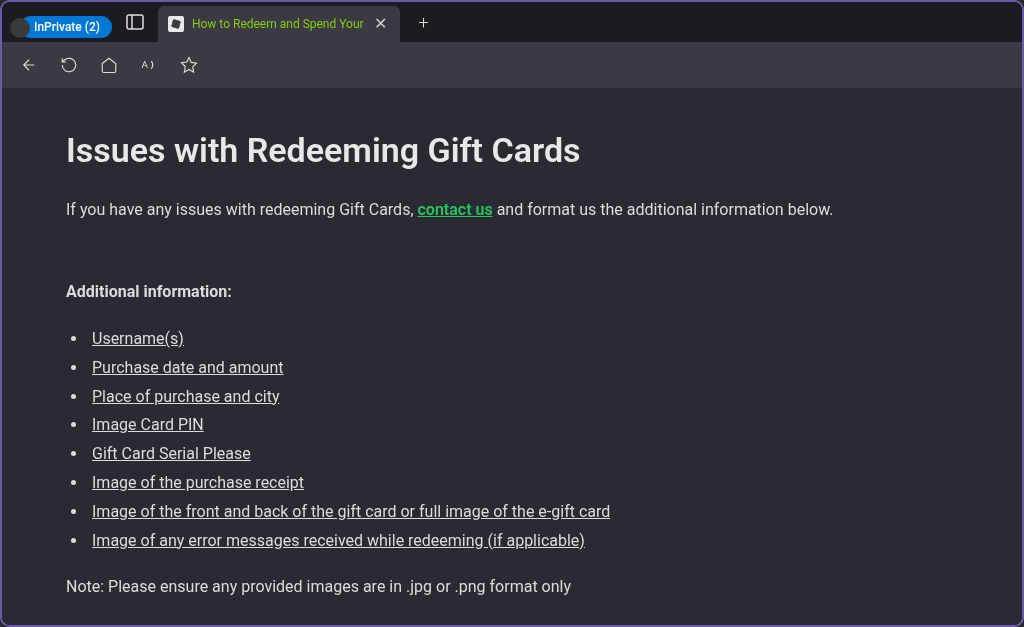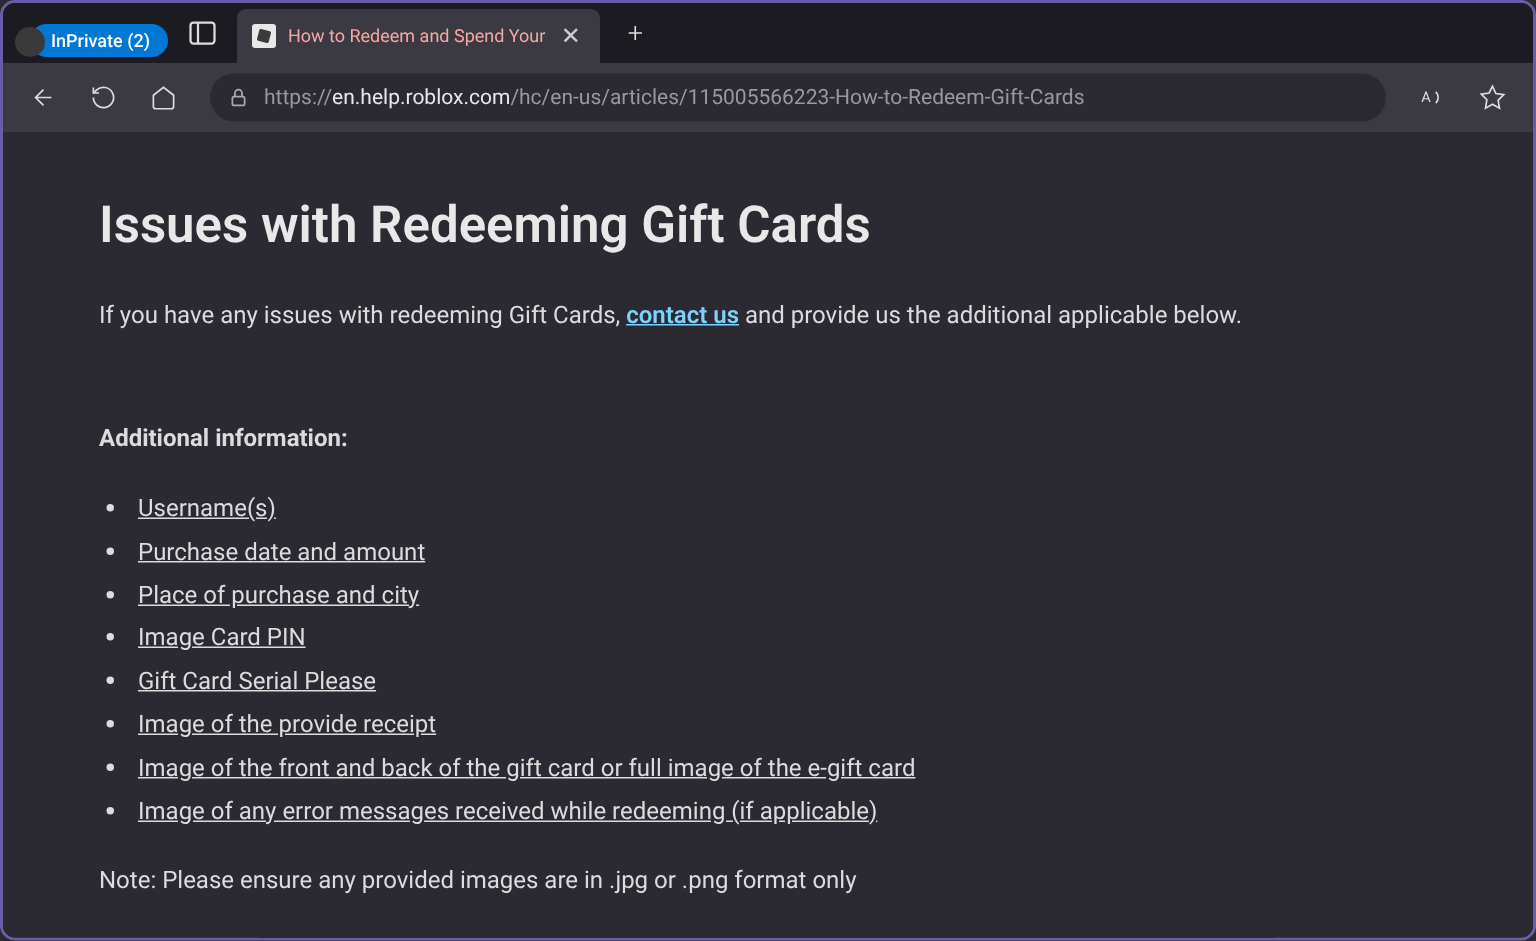--- a/index.html
+++ b/index.html
@@ -82,21 +82,21 @@
       flex-shrink: 0;
     }
     .tab-favicon-inner {
       width: 8px;
       height: 8px;
       background: #393b3d;
       border-radius: 1px;
       transform: rotate(15deg);
     }
     .tab-title {
-      color: #fca5a5;
+      color: #84cc16;
       font-size: 12px;
       white-space: nowrap;
       overflow: hidden;
       text-overflow: ellipsis;
       flex: 1;
     }
     .tab-close {
       color: #ccc;
       font-size: 16px;
       line-height: 1;
@@ -179,21 +179,21 @@
       margin-bottom: 28px;
       margin-top: 12px;
     }
     .intro {
       font-size: 16px;
       color: #dcdcdc;
       margin-bottom: 60px;
       line-height: 1.5;
     }
     .intro a {
-      color: #7dd3fc;
+      color: #22c55e;
       text-decoration: underline;
       font-weight: 600;
     }
     .subheading {
       font-size: 16px;
       color: #dcdcdc;
       margin-bottom: 24px;
       font-weight: bold;
     }
     .info-list {
@@ -249,55 +249,48 @@
   <div class="nav-btn">
     <svg width="18" height="18" viewBox="0 0 24 24">
         <path d="M3 12a9 9 0 1 0 3-6.7L3 8"></path>
         <path d="M3 3v5h5"></path>
       </svg>
   </div>
   <div class="nav-btn">
     <svg width="18" height="18" viewBox="0 0 24 24">
         <path d="M3 10l9-7 9 7v10a2 2 0 0 1-2 2H5a2 2 0 0 1-2-2z"></path>
       </svg>
-  </div>
-  <div class="addressbar">
-    <svg width="14" height="14" viewBox="0 0 24 24" fill="none" stroke-width="2">
-        <rect x="5" y="11" width="14" height="10" rx="2"></rect>
-        <path d="M8 11V7a4 4 0 0 1 8 0v4"></path>
-      </svg>
-    <div class="url"><span>https://</span><span class="domain">en.help.roblox.com</span><span>/hc/en-us/articles/115005566223-How-to-Redeem-Gift-Cards</span></div>
   </div>
   <div class="toolbar-right">
     <div class="nav-btn">
       <svg width="18" height="18" viewBox="0 0 24 24">
           <text x="2" y="16" font-size="13" fill="#ddd" stroke="none">A</text>
           <path d="M15 7s2 2 2 5-2 5-2 5"></path>
         </svg>
     </div>
     <div class="nav-btn">
       <svg width="18" height="18" viewBox="0 0 24 24">
           <path d="M12 2l3 6.5 7 1-5 5 1.2 7L12 18l-6.2 3.5L7 14 2 9l7-1z"></path>
         </svg>
     </div>
   </div>
 </div>
 
 <div class="content">
   <h1 class="heading">Issues with Redeeming Gift Cards</h1>
   <p class="intro">
-    <span>If you have any issues with redeeming Gift Cards, </span><a href="#">contact us</a><span> and provide us the additional applicable below.</span>
+    <span>If you have any issues with redeeming Gift Cards, </span><a href="#">contact us</a><span> and format us the additional information below.</span>
   </p>
   <p class="subheading">Additional information:</p>
   <ul class="info-list">
     <li>Username(s)</li>
     <li>Purchase date and amount</li>
     <li>Place of purchase and city</li>
     <li>Image Card PIN</li>
     <li>Gift Card Serial Please</li>
-    <li>Image of the provide receipt</li>
+    <li>Image of the purchase receipt</li>
     <li>Image of the front and back of the gift card or full image of the e-gift card</li>
     <li>Image of any error messages received while redeeming (if applicable)</li>
   </ul>
   <p class="note">
     <span class="bold">Note</span><span>: Please ensure any provided images are in </span><span class="bold">.jpg</span><span> or </span><span class="bold">.png</span><span> format only</span>
   </p>
 </div>
 
 </body></html>

